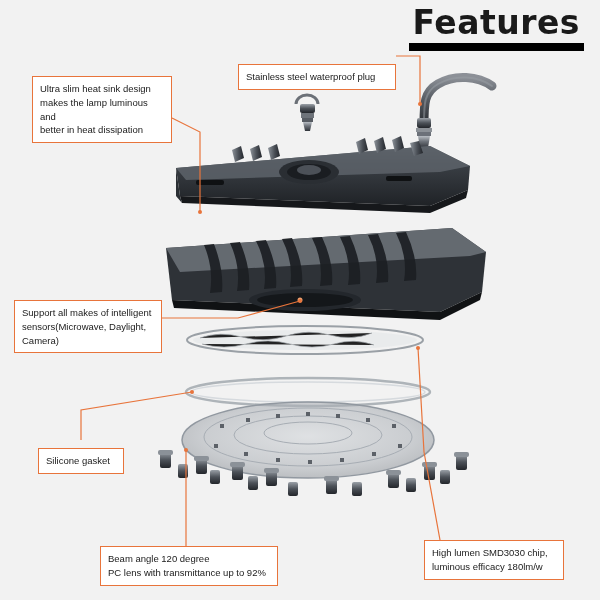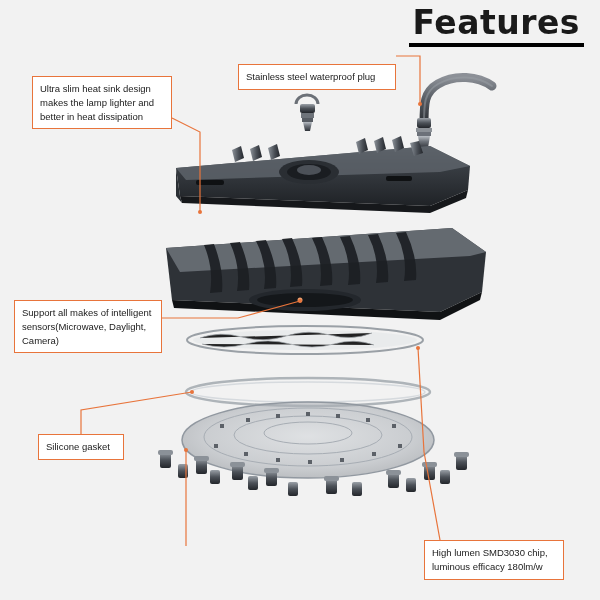--- a/index.html
+++ b/index.html
@@ -23,21 +23,21 @@
   
   .title {
     position: absolute;
     right: 16px;
     top: 6px;
     font-family: "DejaVu Sans", sans-serif;
     font-weight: bold;
     font-size: 33px;
     letter-spacing: 0.5px;
     color: #1a1a1a;
-    border-bottom: 4px solid #000000;
+    border-bottom: 8px solid #000000;
     padding: 0 4px 2px 4px;
     line-height: 1.05;
     text-align: right;
   }
 
   
   .callout {
     position: absolute;
     background: #ffffff;
     border: 1px solid #e8743b;
@@ -281,26 +281,28 @@
       <circle cx="186" cy="450" r="2"></circle>
       <circle cx="418" cy="348" r="2"></circle>
     </g>
   </svg>
 
   <div class="title">Features</div>
 
   <div class="callout" style="left:238px; top:44px; width:158px;margin-top:20px;">Stainless steel waterproof plug</div>
 
   <div class="callout" style="left:32px; top:76px; width:140px;">Ultra slim heat sink design
-makes the lamp lighter and
+makes the lamp luminous and
 better in heat dissipation</div>
 
   <div class="callout" style="left:14px; top:300px; width:148px;">Support all makes of intelligent
 sensors(Microwave, Daylight,
 Camera)</div>
 
-  <div class="callout" style="left:38px; top:434px; width:86px;">Silicone gasket</div>
-
+  <div class="callout" style="left:38px; top:448px; width:86px;">Silicone gasket</div>
+
+  <div class="callout" style="left:100px; top:546px; width:178px;">Beam angle 120 degree
+PC lens with transmittance up to 92%</div>
 
   <div class="callout" style="left:424px; top:540px; width:140px;">High lumen SMD3030 chip,
 luminous efficacy 180lm/w</div>
 
 </div>
 
 </body></html>

